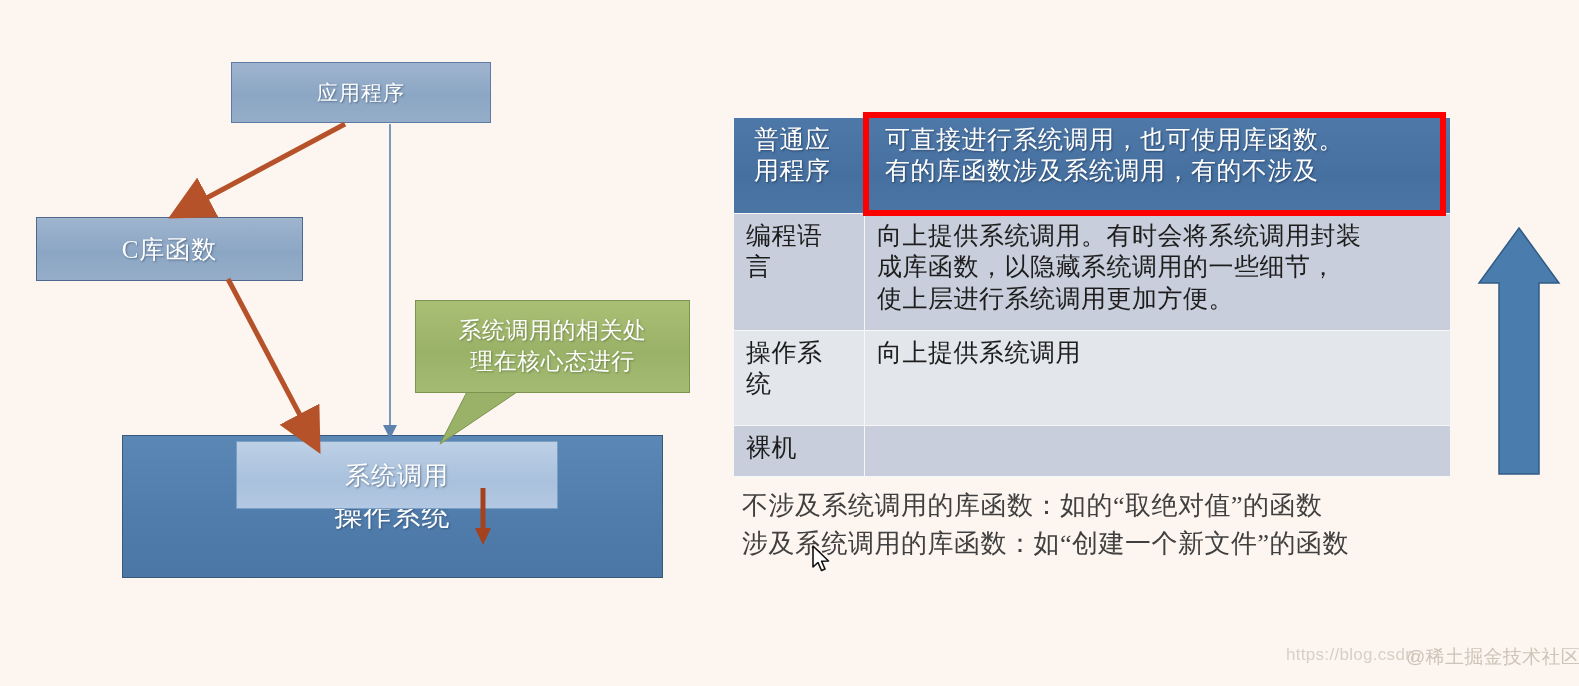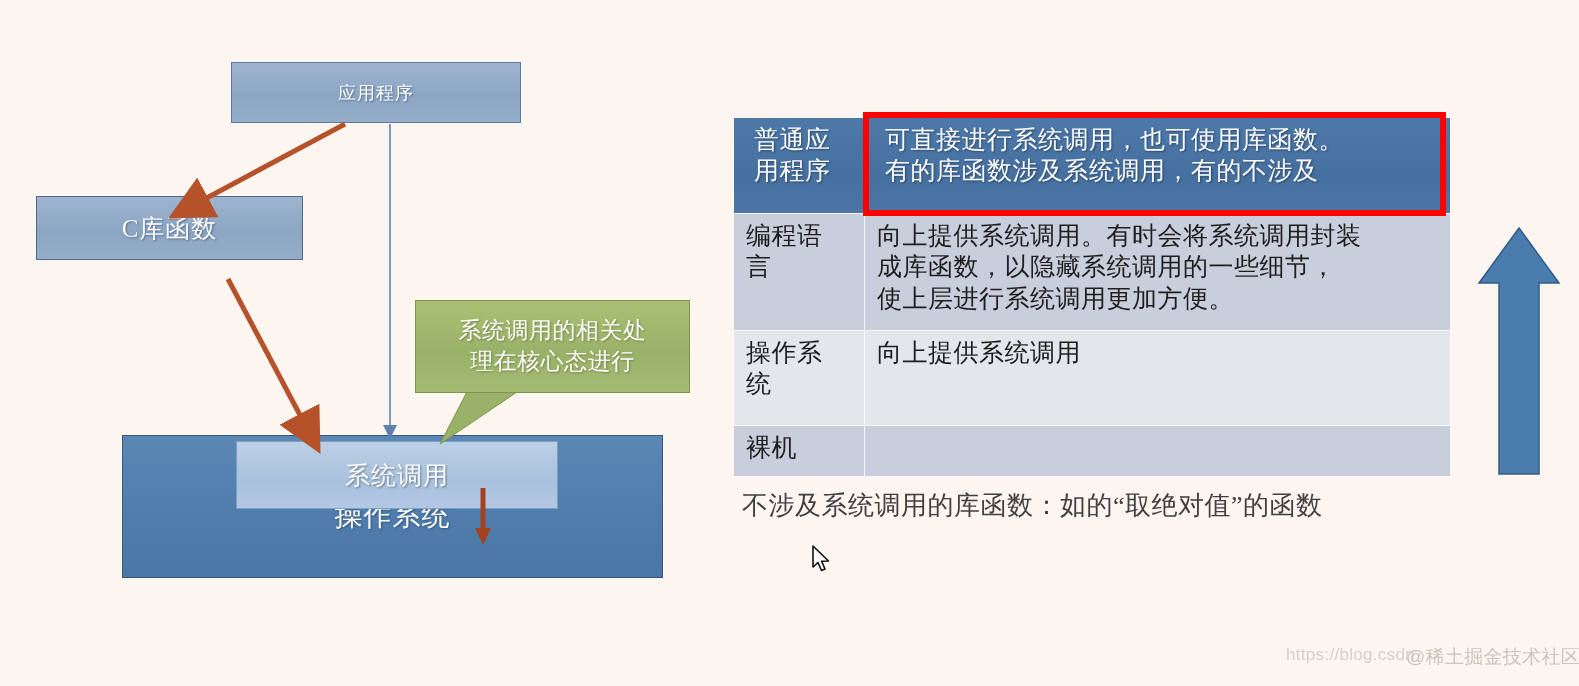--- a/index.html
+++ b/index.html
@@ -27,27 +27,27 @@
     box-sizing: border-box;
     display: flex;
     align-items: center;
     justify-content: center;
     color: #ffffff;
     text-shadow: 1px 1px 2px rgba(40,60,90,0.55);
     letter-spacing: 1px;
     font-family: "Liberation Serif", "DejaVu Serif", serif;
   }
   .box-app {
-    left: 231px; top: 62px; width: 290px; height: 61px;
+    left: 231px; top: 62px; width: 260px; height: 61px;
     background: linear-gradient(180deg,#9fb4ce 0%, #8ba6c4 55%, #95adc8 100%);
     border: 1px solid #5c7ba3;
-    font-size: 18px;
+    font-size: 21px;
   }
   .box-clib {
-    left: 36px; top: 196px; width: 267px; height: 64px;
+    left: 36px; top: 217px; width: 267px; height: 64px;
     background: linear-gradient(180deg,#9fb4ce 0%, #8ba6c4 55%, #95adc8 100%);
     border: 1px solid #4d688c;
     font-size: 25px;
   }
   .box-os {
     left: 122px; top: 435px; width: 541px; height: 143px;
     background: linear-gradient(180deg,#5b87b5 0%, #4f7cab 60%, #4a77a6 100%);
     border: 1px solid #36587d;
     align-items: flex-end;
     justify-content: center;
@@ -259,20 +259,21 @@
   </table>
 
   <div class="red-box"></div>
 
   <svg class="svg-layer" viewBox="0 0 1579 686" width="1579" height="686">
     <path d="M1519,228 L1559,283 L1539,283 L1539,474 L1499,474 L1499,283 L1479,283 z" fill="#4a7cad" stroke="#2f5c86" stroke-width="1.5"></path>
   </svg>
 
   <div class="bottom-note">
     <div>不涉及系统调用的库函数：如的“取绝对值”的函数</div>
+    <div>涉及系统调用的库函数：如“创建一个新文件”的函数</div>
   </div>
 
   <div class="watermark">
     <span>https://blog.csdn</span>
     <span class="wm-b">@稀土掘金技术社区</span>
   </div>
 
   <svg class="cursor" width="22" height="30" viewBox="0 0 22 30">
     <path d="M1,1 L1,22 L6,17.5 L9.5,25.5 L13,24 L9.6,16.3 L16.5,16 z" fill="#ffffff" stroke="#111111" stroke-width="1.6" stroke-linejoin="round"></path>
   </svg>

